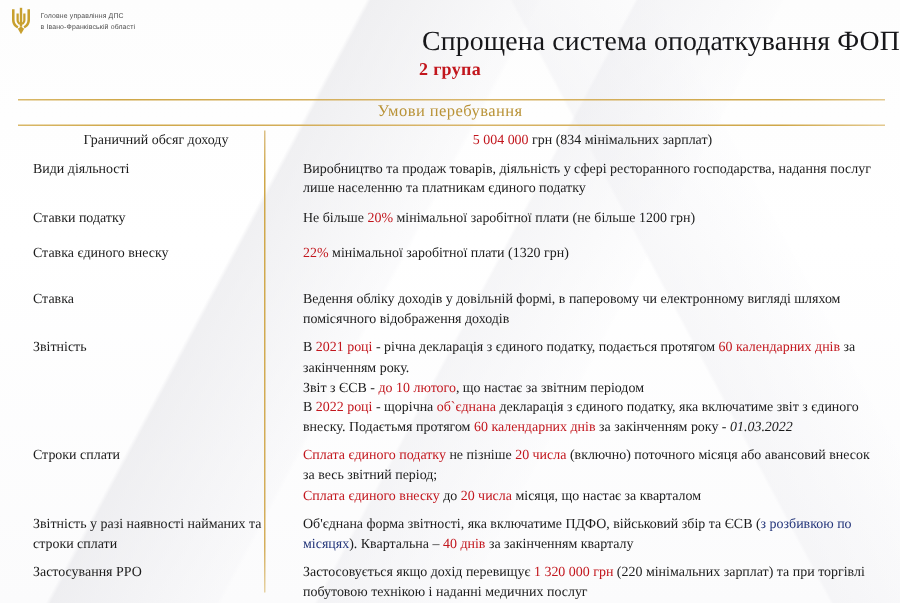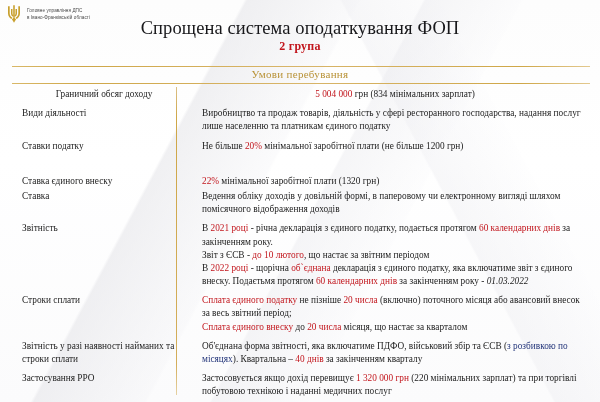--- a/index.html
+++ b/index.html
@@ -19,21 +19,21 @@
         linear-gradient(180deg,#fdfdfd 0%,#ffffff 40%,#fbfbfc 100%);
   }
   #page{position:relative;z-index:1;width:600px;height:402px;}
 
   
   .logo-row{position:absolute;left:6px;top:4px;display:flex;align-items:flex-start;gap:5px;}
   .tryzub{width:16px;height:20px;flex:0 0 auto;}
   .org{font-family:"Liberation Sans", sans-serif;font-size:4.6px;line-height:1.55;
        color:#4a4a4a;letter-spacing:.1px;padding-top:3px;}
 
-  .title{position:absolute;left:0;right:0;top:19px;text-align:center;
+  .title{position:absolute;left:0;right:0;top:19px;text-align:right;
          font-size:18.5px;line-height:1.05;color:#17171a;letter-spacing:.1px;}
   .subtitle{position:absolute;left:0;right:0;top:39px;text-align:center;
             font-size:12px;font-weight:bold;color:#c2161d;letter-spacing:.2px;}
 
   .rule{position:absolute;left:12px;width:578px;height:1px;
         background:linear-gradient(90deg,#d9b868 0%,#cfa748 12%,#d8b56a 50%,#cfa748 88%,#e3c98f 100%);}
   .rule.r1{top:66px;}
   .rule.r2{top:83px;}
 
   .section-title{position:absolute;left:0;right:0;top:68px;text-align:center;
@@ -86,25 +86,25 @@
   <div class="vline"></div>
   <div class="table" id="table">
       <div class="row" style="margin-bottom: 4px; text-align: center;">
         <div class="lbl">Граничний обсяг доходу</div>
         <div class="val"><span class="r">5 004 000</span><span> грн (834 мінімальних зарплат)</span></div>
       </div>
       <div class="row" style="margin-bottom: 4px;">
         <div class="lbl">Види діяльності</div>
         <div class="val"><span>Виробництво та продаж товарів, діяльність у сфері ресторанного господарства, надання послуг лише населенню та платникам єдиного податку</span></div>
       </div>
-      <div class="row" style="margin-bottom: 20px; justify-content: center;">
+      <div class="row" style="margin-bottom: 8px; justify-content: center;">
         <div class="lbl">Ставки податку</div>
         <div class="val"><span>Не більше </span><span class="r">20%</span><span> мінімальної заробітної плати (не більше 1200 грн)</span></div>
       </div>
-      <div class="row" style="margin-bottom: 0; justify-content: flex-end;">
+      <div class="row" style="margin-bottom: 16px; justify-content: flex-end;">
         <div class="lbl">Ставка єдиного внеску</div>
         <div class="val"><span class="r">22%</span><span> мінімальної заробітної плати (1320 грн)</span></div>
       </div>
       <div class="row" style="margin-bottom: 4px;">
         <div class="lbl">Ставка</div>
         <div class="val"><span>Ведення обліку доходів у довільній формі, в паперовому чи електронному вигляді шляхом помісячного відображення доходів</span></div>
       </div>
       <div class="row" style="margin-bottom: 4px;">
         <div class="lbl">Звітність</div>
         <div class="val"><span>В </span><span class="r">2021 році</span><span> - річна декларація з єдиного податку, подається протягом </span><span class="r">60 календарних днів</span><span> за закінченням року.</span><br><span>Звіт з ЄСВ - </span><span class="r">до 10 лютого</span><span>, що настає за звітним періодом</span><br><span>В </span><span class="r">2022 році</span><span> - щорічна </span><span class="r">об`єднана</span><span> декларація з єдиного податку, яка включатиме звіт з єдиного внеску. Подаєтьмя протягом </span><span class="r">60 календарних днів</span><span> за закінченням року - </span><span class="it">01.03.2022</span></div>

